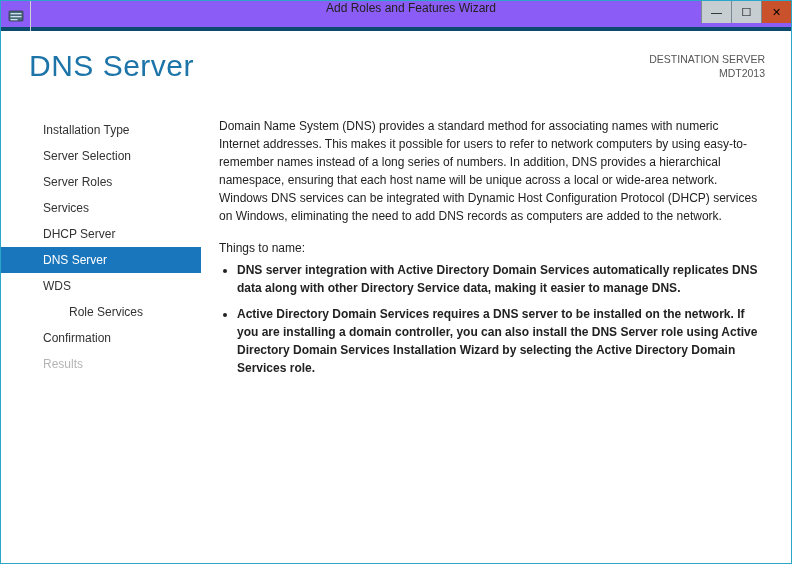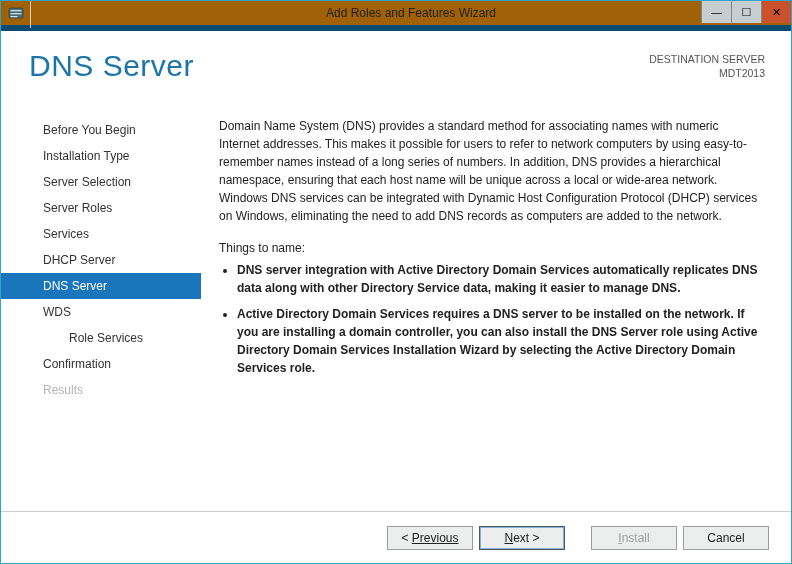--- a/index.html
+++ b/index.html
@@ -7,24 +7,23 @@
     margin: 0;
     font-family: "Segoe UI", Tahoma, sans-serif;
     background: #fff;
     width: 792px;
     height: 564px;
     overflow: hidden;
     border: 1px solid #2ba5c8;
   }
   .titlebar {
     height: 30px;
-    background: #a16207;
-    border-bottom: 6px solid #0c4a6e;
-    display: flex;
-    align-items: center;
+    background: #8b5cf6;
+    border-bottom: 4px solid #0c4a6e;
+    display: flex;
     position: relative;
   }
   .titlebar .icon-box {
     width: 30px;
     height: 30px;
     display: flex;
     align-items: center;
     justify-content: center;
     border-right: 1px solid #cfd2d4;
   }
@@ -184,21 +183,20 @@
   <div class="header-row">
     <div class="page-title">DNS Server</div>
     <div class="dest-box">
       <div>DESTINATION SERVER</div>
       <div>MDT2013</div>
     </div>
   </div>
 
   <div class="body-row">
     <div class="sidebar" id="sidebar">
-        <div class="side-item">Before You Begin</div>
         <div class="side-item">Installation Type</div>
         <div class="side-item">Server Selection</div>
         <div class="side-item">Server Roles</div>
         <div class="side-item">Services</div>
         <div class="side-item">DHCP Server</div>
         <div class="side-item selected">DNS Server</div>
         <div class="side-item">WDS</div>
         <div class="side-item indent">Role Services</div>
         <div class="side-item">Confirmation</div>
         <div class="side-item disabled">Results</div>
@@ -206,21 +204,14 @@
     <div class="main">
       <p>Domain Name System (DNS) provides a standard method for associating names with numeric Internet addresses. This makes it possible for users to refer to network computers by using easy-to-remember names instead of a long series of numbers. In addition, DNS provides a hierarchical namespace, ensuring that each host name will be unique across a local or wide-area network. Windows DNS services can be integrated with Dynamic Host Configuration Protocol (DHCP) services on Windows, eliminating the need to add DNS records as computers are added to the network.</p>
       <p style="margin-bottom:2px;">Things to name:</p>
       <ul>
         <li>DNS server integration with Active Directory Domain Services automatically replicates DNS data along with other Directory Service data, making it easier to manage DNS.</li>
         <li>Active Directory Domain Services requires a DNS server to be installed on the network. If you are installing a domain controller, you can also install the DNS Server role using Active Directory Domain Services Installation Wizard by selecting the Active Directory Domain Services role.</li>
       </ul>
     </div>
   </div>
 
-  <div class="footer">
-    <button class="btn">&lt; <span class="ul">Previous</span></button>
-    <button class="btn default"><span class="ul">N</span>ext &gt;</button>
-    <div class="gap"></div>
-    <button class="btn disabled"><span class="ul">I</span>nstall</button>
-    <button class="btn">Cancel</button>
-  </div>
 
 </div>
 
 </body></html>

